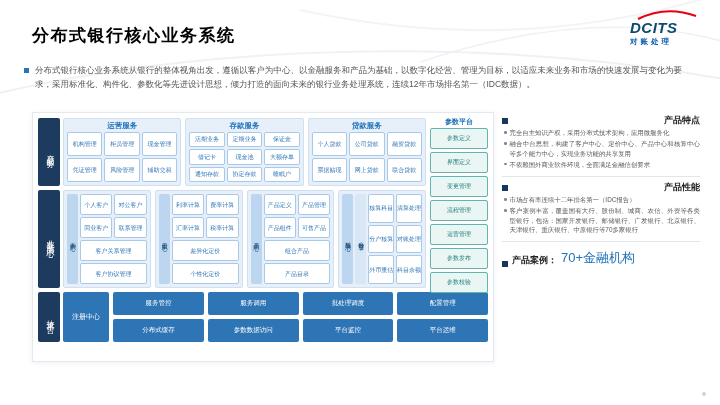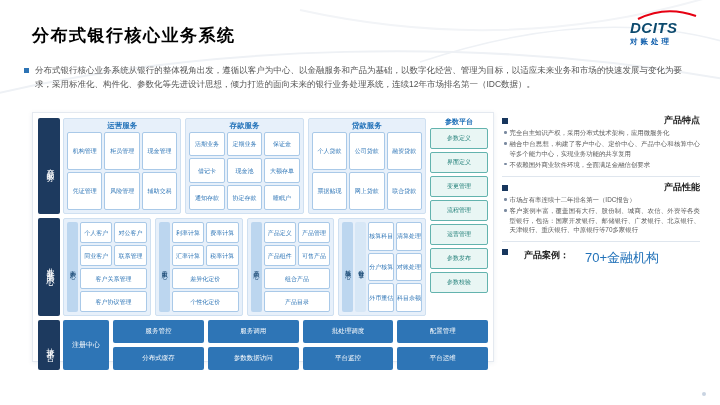--- a/index.html
+++ b/index.html
@@ -17,21 +17,21 @@
   .title{position:absolute;left:32px;top:24px;font-size:17px;font-weight:700;color:#000000;letter-spacing:1.5px;z-index:2;}
 
   .intro{position:absolute;left:24px;top:64px;width:658px;display:flex;gap:6px;z-index:2;}
   .intro-sq{width:5px;height:5px;background:#2d74b5;margin-top:4px;flex:none;}
   .intro-text{font-size:8.5px;line-height:1.6;color:#555;text-align:justify;}
 
   
   .diagram{position:absolute;left:32px;top:112px;width:462px;height:250px;background:#fff;
            border:1px solid #e4e9f0;box-shadow:0 1px 5px rgba(30,60,100,.08);padding:5px;z-index:2;}
   .d-row{display:flex;gap:3px;}
-  .row1{height:96px;margin-bottom:4px;margin-right:62px;}
+  .row1{height:68px;margin-bottom:4px;margin-right:62px;}
   .row2{height:98px;margin-bottom:4px;margin-right:62px;}
   .row3{height:50px;}
   .row-label{width:22px;background:#1d3a5f;color:#fff;writing-mode:vertical-rl;text-orientation:upright;
              display:flex;align-items:center;justify-content:center;font-size:8px;letter-spacing:2px;border-radius:2px;flex:none;}
   .pr-groups{flex:1;display:flex;gap:4px;min-width:0;}
   .pr-group{flex:1;background:#e7f0fa;border:1px solid #cfe0f1;border-radius:2px;padding:3px;display:flex;flex-direction:column;min-width:0;}
   .group-title{font-size:7.5px;font-weight:700;color:#2272b9;text-align:center;margin-bottom:2px;line-height:1;}
   .group-items{display:grid;gap:2px;flex:1;}
   .chip{background:#fff;border:1px solid #a9c9e8;border-radius:2px;color:#2e75b6;font-size:6px;
         display:flex;align-items:center;justify-content:center;line-height:1;padding:1px;white-space:nowrap;overflow:hidden;}
@@ -56,21 +56,21 @@
   
   .panel{position:absolute;left:502px;top:110px;width:198px;z-index:2;}
   .panel-section{padding:6px 0 5px 0;}
   .panel-section + .panel-section{border-top:1px solid #dfe6ee;}
   .panel-header{display:flex;align-items:center;gap:4px;margin-bottom:3px;justify-content:space-between;}
   .sq{width:6px;height:6px;background:#17365d;flex:none;}
   .panel-title{font-size:9px;font-weight:700;color:#222;line-height:1;}
   .panel-bullet{display:flex;gap:3px;margin:2px 0 2px 2px;}
   .dot{width:2.5px;height:2.5px;border-radius:50%;background:#7a8aa0;margin-top:3px;flex:none;}
   .panel-text{font-size:6.4px;color:#5a5a5a;line-height:1.45;text-align:justify;}
-  .case-row{display:flex;align-items:flex-start;gap:16px;padding-top:7px;border-top:1px solid #dfe6ee;}
+  .case-row{display:flex;align-items:flex-end;gap:4px;padding-top:7px;border-top:1px solid #dfe6ee;}
   .case-label{font-size:9px;font-weight:700;color:#222;}
   .case-value{font-size:13px;font-weight:400;color:#2272b9;}
 
   .page-dot{position:absolute;right:14px;bottom:9px;width:4px;height:4px;border-radius:50%;background:#c9d4e2;z-index:2;}
 </style>
 </head>
 <body>
 
 <div class="slide">
 

